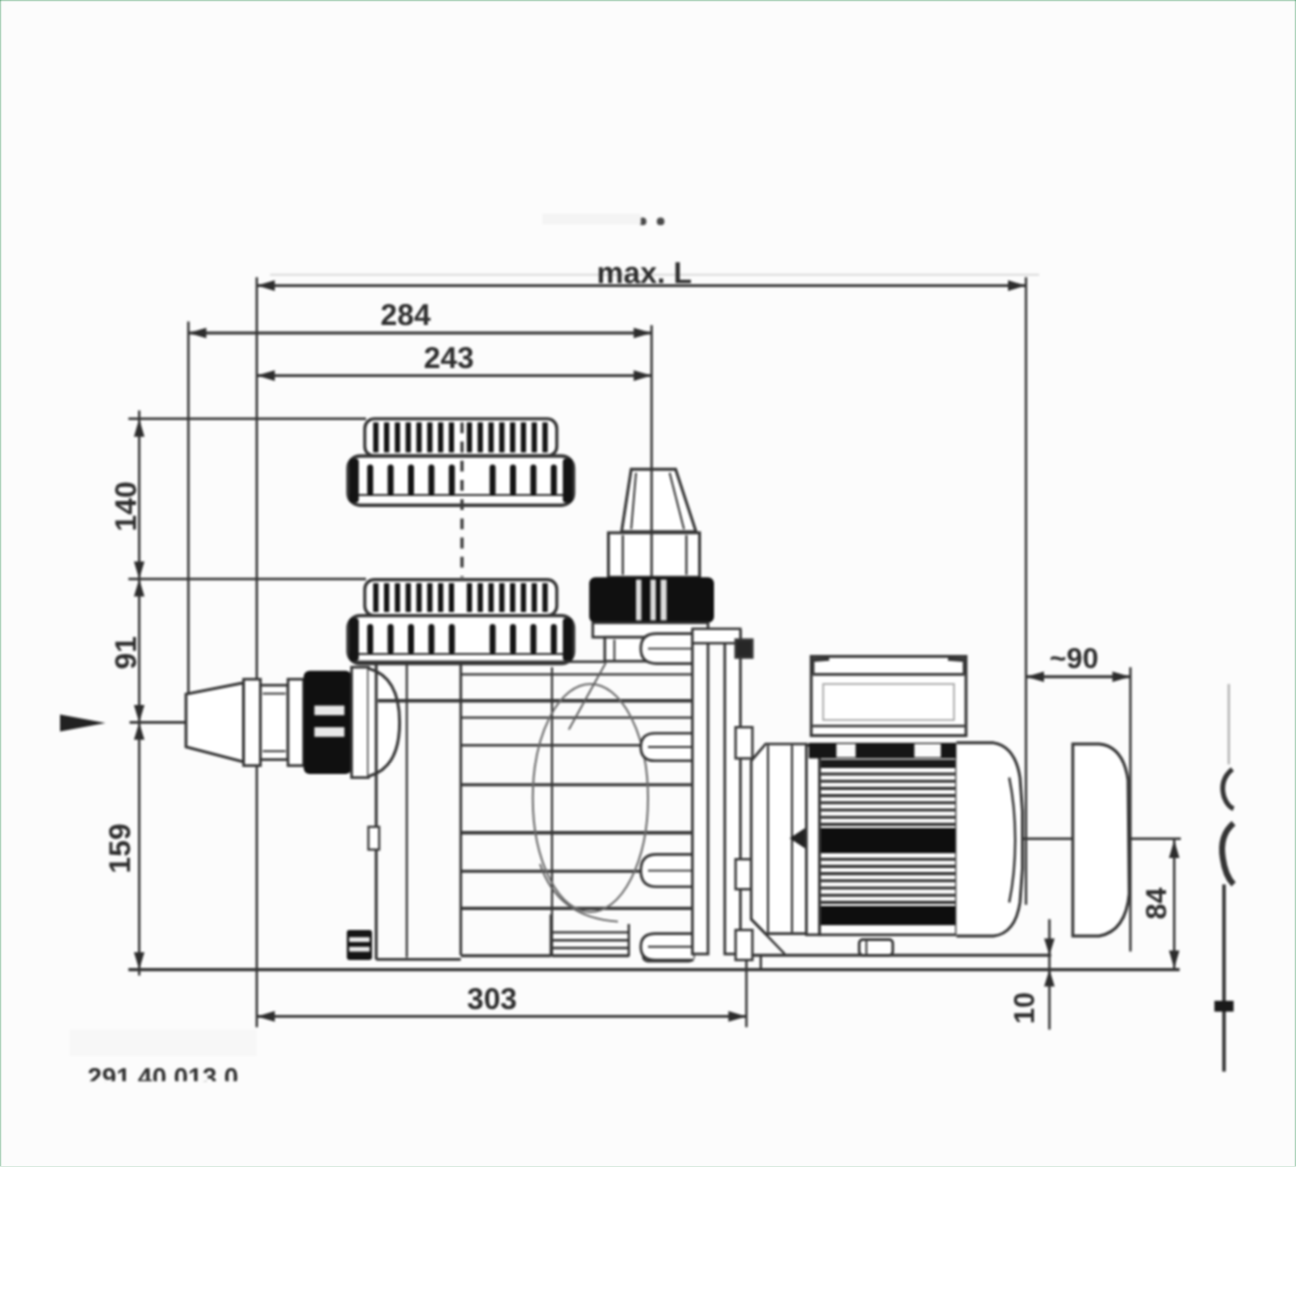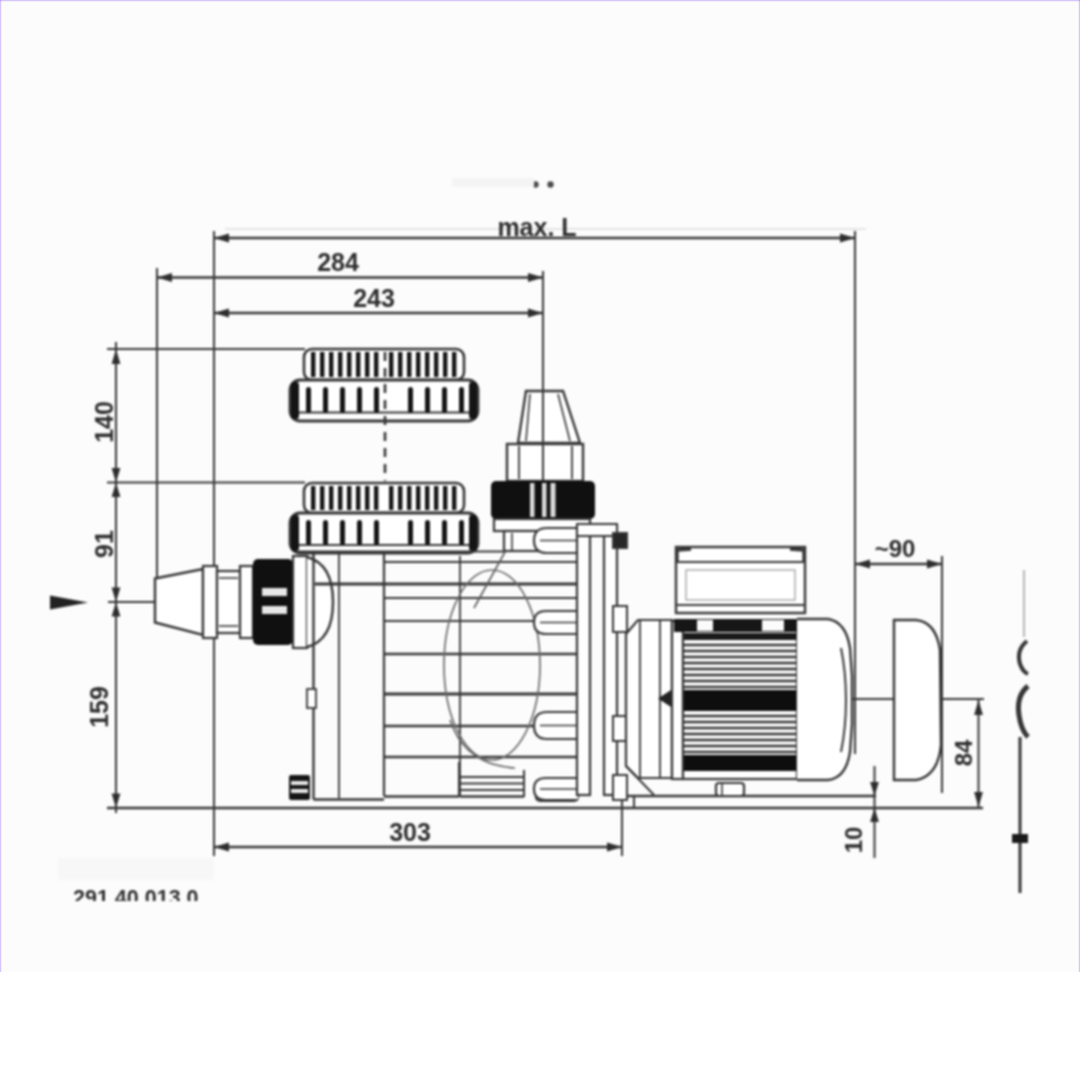--- a/index.html
+++ b/index.html
@@ -1,16 +1,16 @@
 <!DOCTYPE html>
 <html><head>
 <meta charset="utf-8">
 <style>
   html,body{margin:0;padding:0;background:#ffffff;}
-  .page{position:relative;width:1080px;height:972px;background:#8b5cf6;overflow:hidden;
+  .page{position:relative;width:1080px;height:972px;background:#15803d;overflow:hidden;
         font-family:"Liberation Sans", sans-serif;}
   svg{position:absolute;left:0;top:0;filter:blur(0.85px);}
   text{font-family:"Liberation Sans", sans-serif;fill:#2e2e2e;font-weight:700;}
 </style>
 </head>
 <body>
 <div class="page">
 <svg width="1080" height="1080" viewBox="0 0 1080 1080">
 <defs></defs>
 

